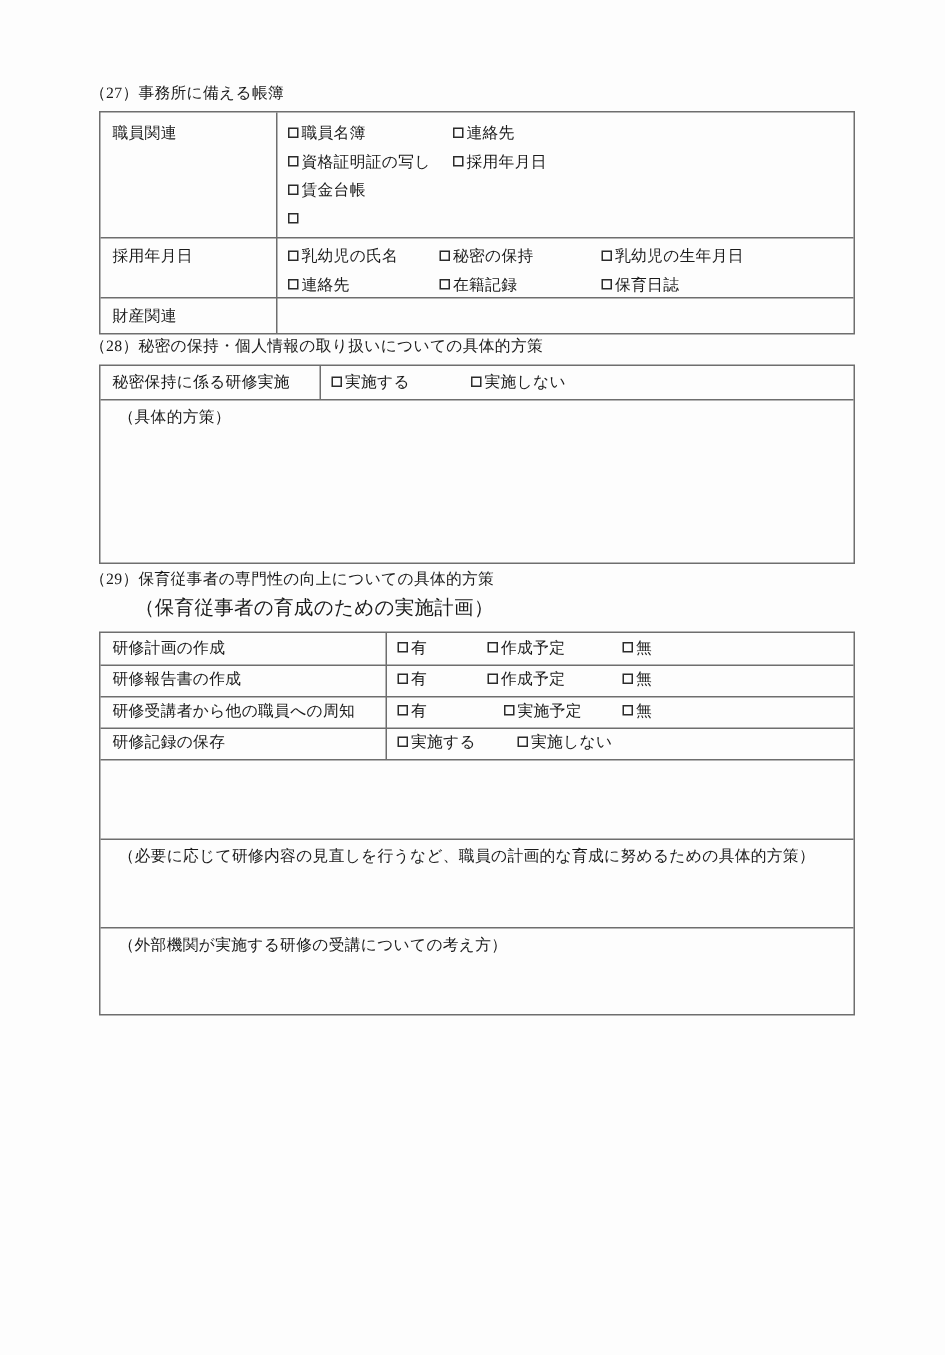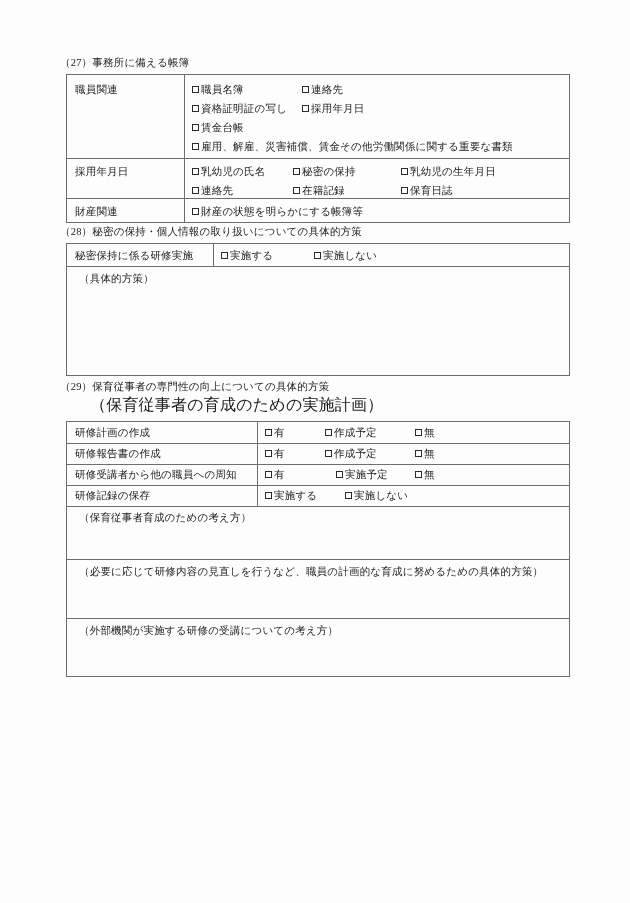--- a/index.html
+++ b/index.html
@@ -26,21 +26,21 @@
   
   .section-head {
     position: absolute;
     font-size: 10.5px;
     line-height: 15px;
     white-space: nowrap;
     letter-spacing: 0.2px;
   }
   .section-sub {
     position: absolute;
-    font-size: 16px;
+    font-size: 13px;
     line-height: 15px;
     white-space: nowrap;
     letter-spacing: 0.2px;
   }
 
   
   .frame {
     position: absolute;
     border: 1px solid #6e6e6e;
     box-sizing: border-box;
@@ -117,21 +117,21 @@
     </div>
     <div class="opt" style="left:235px; top:25px;">
       <span class="box"></span><span class="optlabel">採用年月日</span>
     </div>
 
     <div class="opt" style="left:125px; top:44px;">
       <span class="box"></span><span class="optlabel">賃金台帳</span>
     </div>
 
     <div class="opt" style="left:125px; top:63px;">
-      <span class="box"></span><span class="optlabel">雇用、解雇、災害補償、賃金その他労働関係に関する重要な書類</span>
+      <span class="box"></span>
     </div>
 
     <div class="cell cell-label" style="left:8px; top:88px;">採用年月日</div>
 
     <div class="opt" style="left:125px; top:88px;">
       <span class="box"></span><span class="optlabel">乳幼児の氏名</span>
     </div>
     <div class="opt" style="left:226px; top:88px;">
       <span class="box"></span><span class="optlabel">秘密の保持</span>
     </div>
@@ -143,23 +143,20 @@
       <span class="box"></span><span class="optlabel">連絡先</span>
     </div>
     <div class="opt" style="left:226px; top:107px;">
       <span class="box"></span><span class="optlabel">在籍記録</span>
     </div>
     <div class="opt" style="left:334px; top:107px;">
       <span class="box"></span><span class="optlabel">保育日誌</span>
     </div>
 
     <div class="cell cell-label" style="left:8px; top:128px;">財産関連</div>
-    <div class="opt" style="left:125px; top:128px;">
-      <span class="box"></span><span class="optlabel">財産の状態を明らかにする帳簿等</span>
-    </div>
   </div>
 
   <div class="section-head" style="left:60px; top:224px;">（28）秘密の保持・個人情報の取り扱いについての具体的方策</div>
 
   <div class="frame" id="t28" style="left:66px; top:243px; width:504px; height:133px;">
     <div class="hline" style="top:22px;"></div>
     <div class="vline" style="left:146px; height:22px;"></div>
 
     <div class="cell cell-label" style="left:8px; top:3px;">秘密保持に係る研修実施</div>
 
@@ -220,21 +217,20 @@
     </div>
 
     <div class="cell cell-label" style="left:8px; top:65px;text-align:center;">研修記録の保存</div>
     <div class="opt" style="left:198px; top:65px;">
       <span class="box"></span><span class="optlabel">実施する</span>
     </div>
     <div class="opt" style="left:278px; top:65px;">
       <span class="box"></span><span class="optlabel">実施しない</span>
     </div>
 
-    <div class="cell cell-free" style="left:12px; top:87px;">（保育従事者育成のための考え方）</div>
     <div class="cell cell-free" style="left:12px; top:106px;"></div>
 
     <div class="cell cell-free" style="left:12px; top:141px;">（必要に応じて研修内容の見直しを行うなど、職員の計画的な育成に努めるための具体的方策）</div>
     <div class="cell cell-free" style="left:12px; top:163px;"></div>
 
     <div class="cell cell-free" style="left:12px; top:200px;">（外部機関が実施する研修の受講についての考え方）</div>
     <div class="cell cell-free" style="left:12px; top:222px;"></div>
   </div>
 
 </div>

